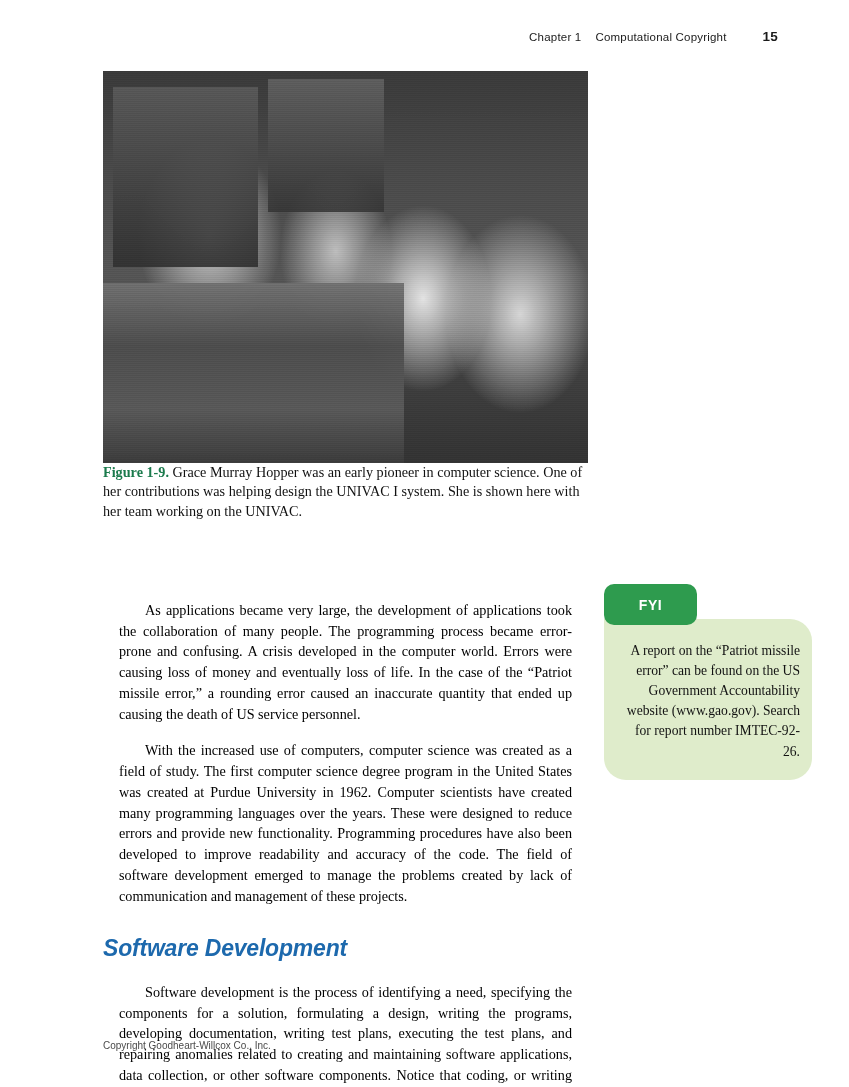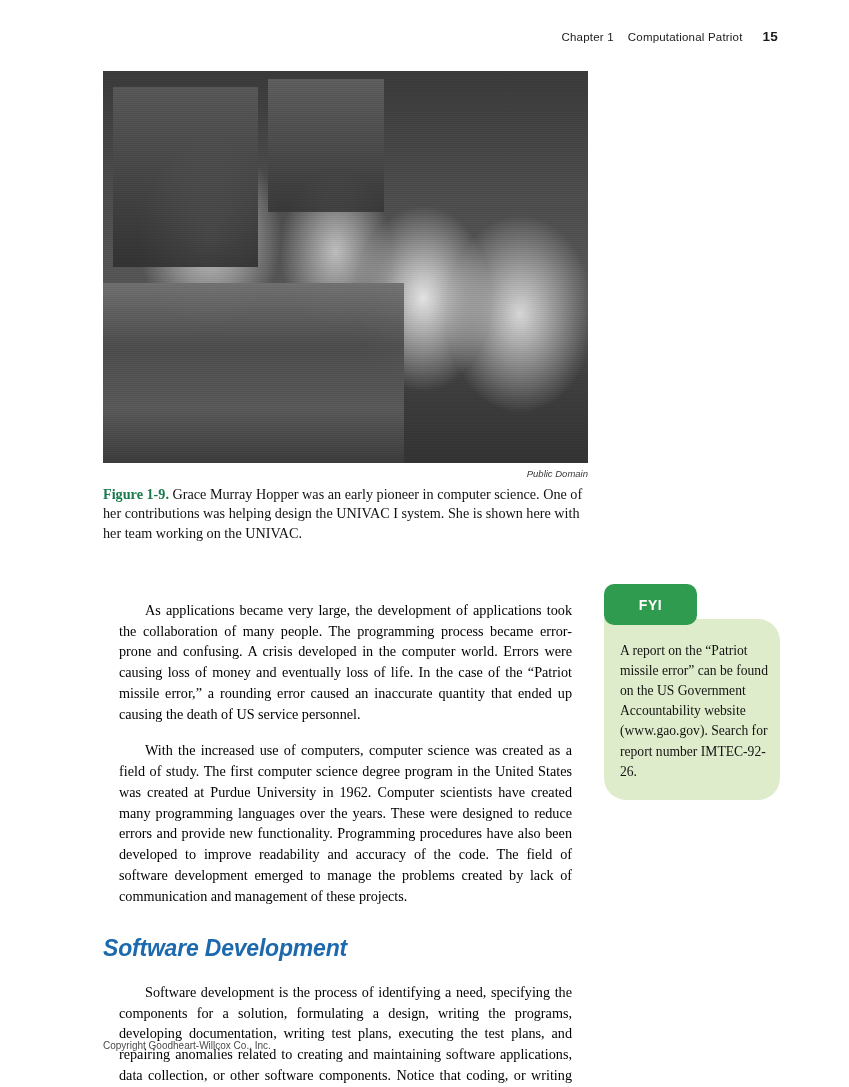--- a/index.html
+++ b/index.html
@@ -32,21 +32,21 @@
     font-family: "Liberation Sans", sans-serif;
     font-size: 11.5px;
     color: #1a1a1a;
     letter-spacing: 0.2px;
   }
   .header .chapter-label { }
   .header .chapter-title { }
   .header .page-number {
     font-weight: bold;
     font-size: 13.5px;
-    margin-left: 6px;
+    margin-left: 22px;
   }
 
   
   .figure-wrap {
     position: absolute;
     left: 103px;
     top: 71px;
     width: 485px;
   }
   .figure-image {
@@ -162,61 +162,61 @@
     font-size: 14px;
     letter-spacing: 0.5px;
     display: flex;
     align-items: center;
     justify-content: center;
     position: relative;
     z-index: 2;
   }
   .fyi-body {
     margin-top: -6px;
-    width: 176px;
+    width: 208px;
     min-height: 155px;
     background: #dfeccb;
     border-radius: 0 22px 22px 22px;
     padding: 22px 12px 18px 16px;
     box-sizing: border-box;
     font-size: 13.6px;
     line-height: 1.48;
     color: #121212;
+    text-align: right;
   }
 
   
   .footer {
     position: absolute;
     left: 103px;
     bottom: 36px;
     font-family: "Liberation Sans", sans-serif;
     font-size: 10px;
     color: #4a4a4a;
   }
 </style>
 </head>
 <body>
 
 <div class="page">
 
   <div class="header">
     <span class="chapter-label">Chapter 1</span>
-    <span class="chapter-title">Computational Patriot</span>
+    <span class="chapter-title">Computational Copyright</span>
     <span class="page-number">15</span>
   </div>
 
   <div class="figure-wrap">
     <div class="figure-image">
       <div class="photo-bg"></div>
       <div class="photo-panel"></div>
       <div class="photo-panel2"></div>
       <div class="photo-machine"></div>
       <div class="photo-grain"></div>
     </div>
-    <div class="figure-credit">Public Domain</div>
     <div class="figure-caption">
       <span class="fig-label">Figure 1-9.</span><span> Grace Murray Hopper was an early pioneer in computer science. One of her contributions was helping design the UNIVAC I system. She is shown here with her team working on the UNIVAC.</span>
     </div>
   </div>
 
   <div class="body-col">
     <p>As applications became very large, the development of applications took the collaboration of many people. The programming process became error-prone and confusing. A crisis developed in the computer world. Errors were causing loss of money and eventually loss of life. In the case of the “Patriot missile error,” a rounding error caused an inaccurate quantity that ended up causing the death of US service personnel.</p>
     <p>With the increased use of computers, computer science was created as a field of study. The first computer science degree program in the United States was created at Purdue University in 1962. Computer scientists have created many programming languages over the years. These were designed to reduce errors and provide new functionality. Programming procedures have also been developed to improve readability and accuracy of the code. The field of software development emerged to manage the problems created by lack of communication and management of these projects.</p>
     <h2 class="section-heading">Software Development</h2>
     <p>Software development is the process of identifying a need, specifying the components for a solution, formulating a design, writing the programs, developing documentation, writing test plans, executing the test plans, and repairing anomalies related to creating and maintaining software applications, data collection, or other software components. Notice that coding, or writing the programs, is only one of a series of steps in the process. Major considerations in software development involve the overarching demands of the project and the people who make up the software development team.</p>

